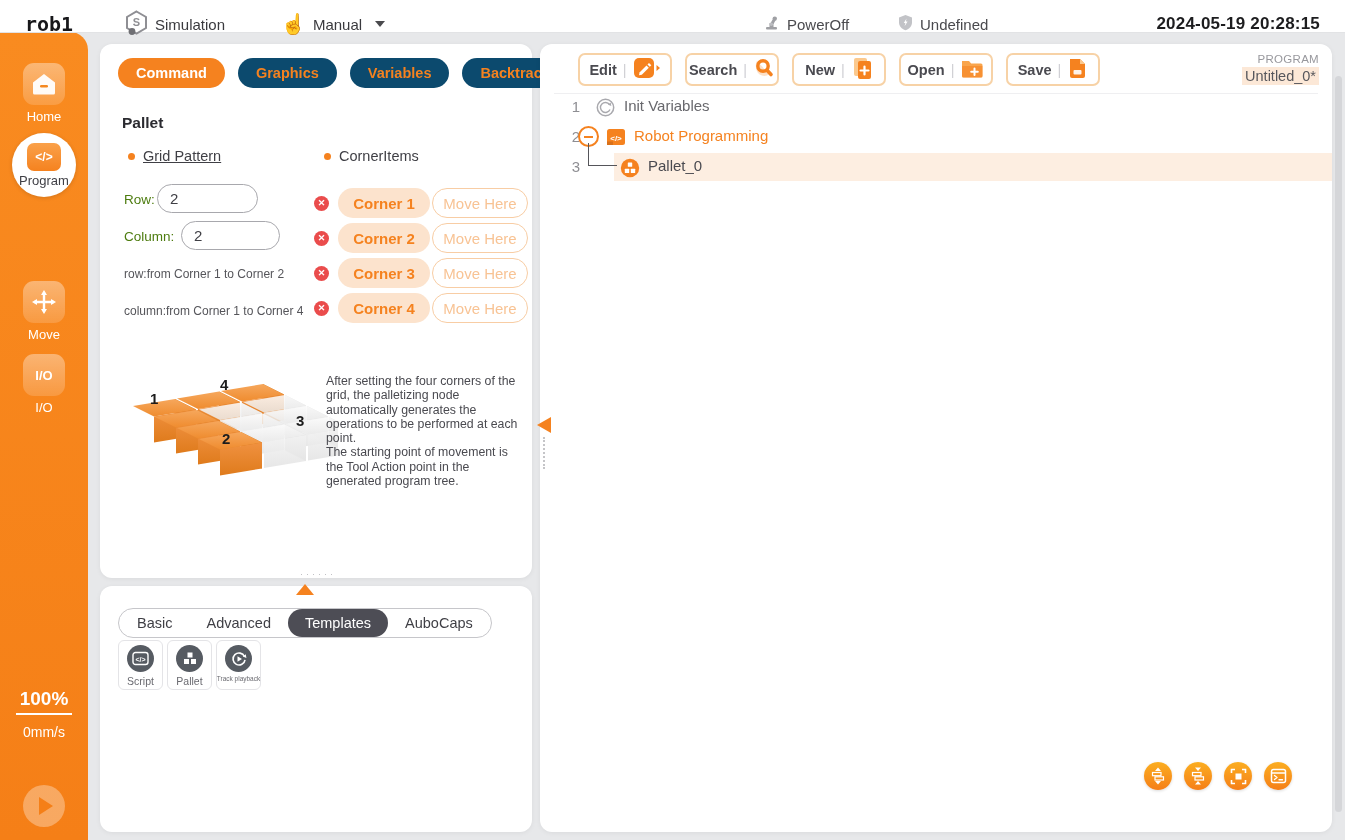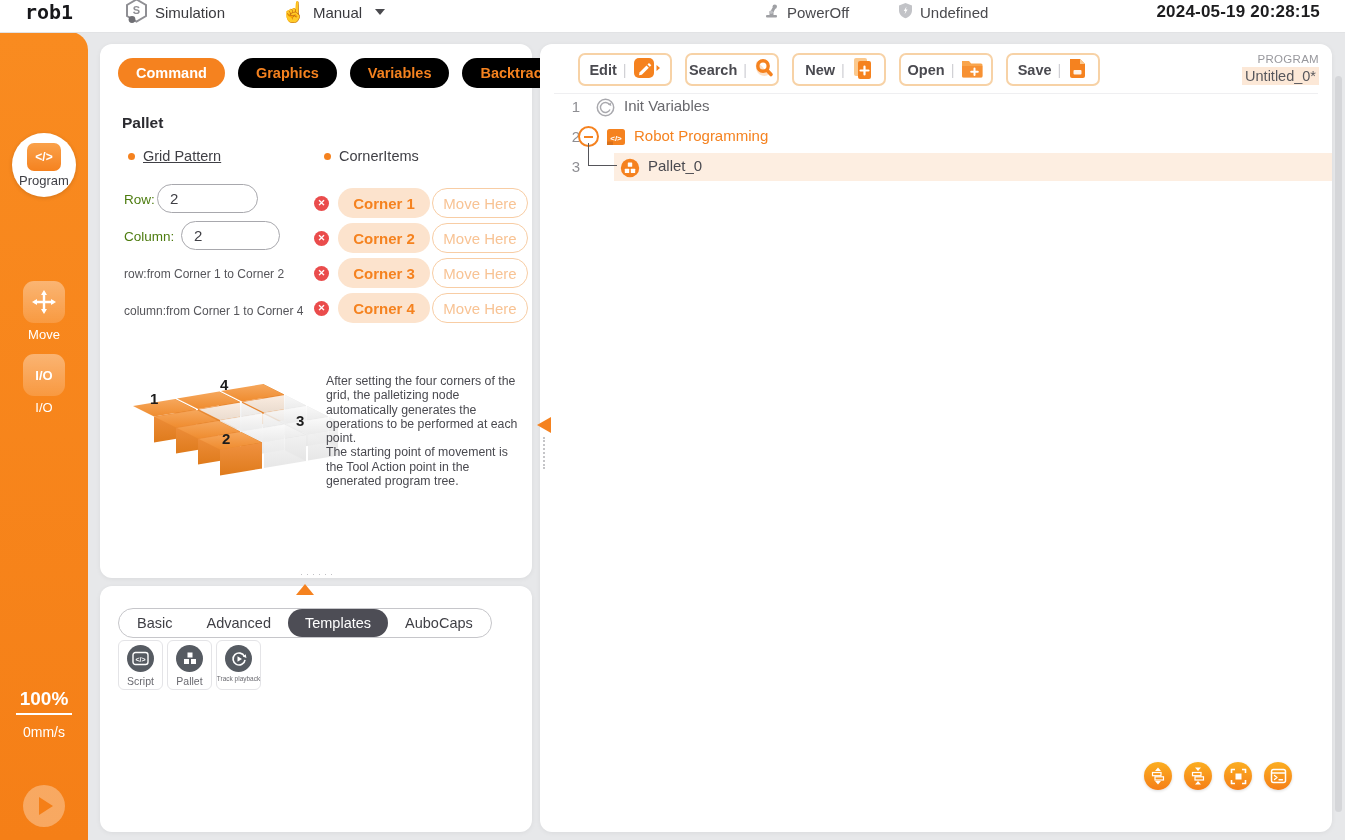--- a/index.html
+++ b/index.html
@@ -1,21 +1,21 @@
 <!DOCTYPE html>
 <html><head>
 <meta charset="utf-8">
 <style>
   * { margin:0; padding:0; box-sizing:border-box; }
   body { font-family:"Liberation Sans", sans-serif; background:#e7e8ea; }
   #app { position:relative; width:1345px; height:840px; overflow:hidden; background:#e7e8ea; }
 
   
   .header { position:absolute; left:0; top:0; width:1345px; height:33px; background:#ffffff; border-bottom:1px solid #e2e3e5; z-index:5; }
-  .hitem { position:absolute; top:4px; height:16px; display:flex; align-items:center; gap:7px; color:#3a3a3e; font-size:15px; }
+  .hitem { position:absolute; top:16px; height:16px; display:flex; align-items:center; gap:7px; color:#3a3a3e; font-size:15px; }
   .robname { left:25px; font-family:"DejaVu Sans Mono", monospace; font-weight:bold; font-size:20px; color:#17171a; }
   .h-sim { left:125px; }
   .h-man { left:281px; }
   .h-pow { left:763px; color:#4a4a4e; }
   .h-und { left:898px; color:#4a4a4e; }
   .h-time { right:25px; font-weight:bold; font-size:17px; color:#1d1d1f; letter-spacing:.2px; }
   .caret-down { width:0; height:0; border-left:5px solid transparent; border-right:5px solid transparent; border-top:6px solid #4a4a4e; margin-left:6px; }
   .hand-glyph { font-size:20px; color:#3a3a3e; line-height:1; }
 
   
@@ -34,21 +34,21 @@
   .play-tri { width:0; height:0; border-top:9px solid transparent; border-bottom:9px solid transparent; border-left:14px solid #f57f17; margin-left:4px; }
 
   
   .panel { position:absolute; background:#fff; border-radius:12px; box-shadow:0 1px 5px rgba(0,0,0,.06); }
   .p-cmd { left:100px; top:44px; width:432px; height:534px; }
   .p-lib { left:100px; top:586px; width:432px; height:246px; }
   .p-prog { left:540px; top:44px; width:792px; height:788px; }
 
   
   .tabs { position:absolute; left:18px; top:14px; display:flex; gap:13px; }
-  .tab { height:30px; padding:0 18px; border-radius:16px; background:#000000; color:#f5821f; font-weight:bold; font-size:14.5px; display:flex; align-items:center; }
+  .tab { height:30px; padding:0 18px; border-radius:16px; background:#0c4a6e; color:#f5821f; font-weight:bold; font-size:14.5px; display:flex; align-items:center; }
   .tab.active { background:#f5821f; color:#ffffff; }
   .sec-title { position:absolute; left:22px; top:70px; font-weight:bold; font-size:15.5px; color:#2b2b30; }
   .bullet-lbl { position:absolute; top:104px; display:flex; align-items:center; gap:8px; font-size:14.5px; color:#3f3f45; }
   .dot { width:7px; height:7px; border-radius:50%; background:#f5821f; }
   .frm-lbl { position:absolute; font-size:13.5px; color:#4d7c0f; }
   .fld { position:absolute; height:29px; border:1px solid #a8a8ad; border-radius:15px; padding-left:12px; font-size:15px; color:#3f3f45; font-family:"Liberation Sans",sans-serif; background:#fff; outline:none; }
   .hint { position:absolute; left:24px; font-size:12px; color:#55555a; }
   .corner-row { position:absolute; left:214px; height:30px; display:flex; align-items:center; }
   .del { width:15px; height:15px; border-radius:50%; background:#ea4c4c; color:#fff; font-size:9px; font-weight:bold; display:flex; align-items:center; justify-content:center; margin-right:9px; }
   .corner-btn { width:92px; height:30px; border-radius:16px; background:#fce3cd; color:#f5821f; font-weight:bold; font-size:15px; display:flex; align-items:center; justify-content:center; }
@@ -135,20 +135,29 @@
         </svg>
       </span>
       <span>Undefined</span>
     </div>
 
     <div class="hitem h-time">2024-05-19 20:28:15</div>
   </div>
 
   <div class="sidebar">
 
+    <div class="snav" style="top:31px;">
+      <span class="nicon">
+        <svg width="26" height="24" viewBox="0 0 26 24">
+          <path d="M13,2 L24,10.5 V21 a1.5,1.5 0 0 1 -1.5,1.5 H3.5 A1.5,1.5 0 0 1 2,21 V10.5 Z" fill="#ffffff" opacity=".95"></path>
+          <rect x="9" y="13" width="8" height="2.6" rx="1.3" fill="#f5881f"></rect>
+        </svg>
+      </span>
+      <span class="lbl">Home</span>
+    </div>
 
     <div class="prog-circle">
       <span class="prog-icon">&lt;/&gt;</span>
       <span class="lbl">Program</span>
     </div>
 
 
     <div class="snav" style="top:249px;">
       <span class="nicon">
         <svg width="26" height="26" viewBox="0 0 26 26">

